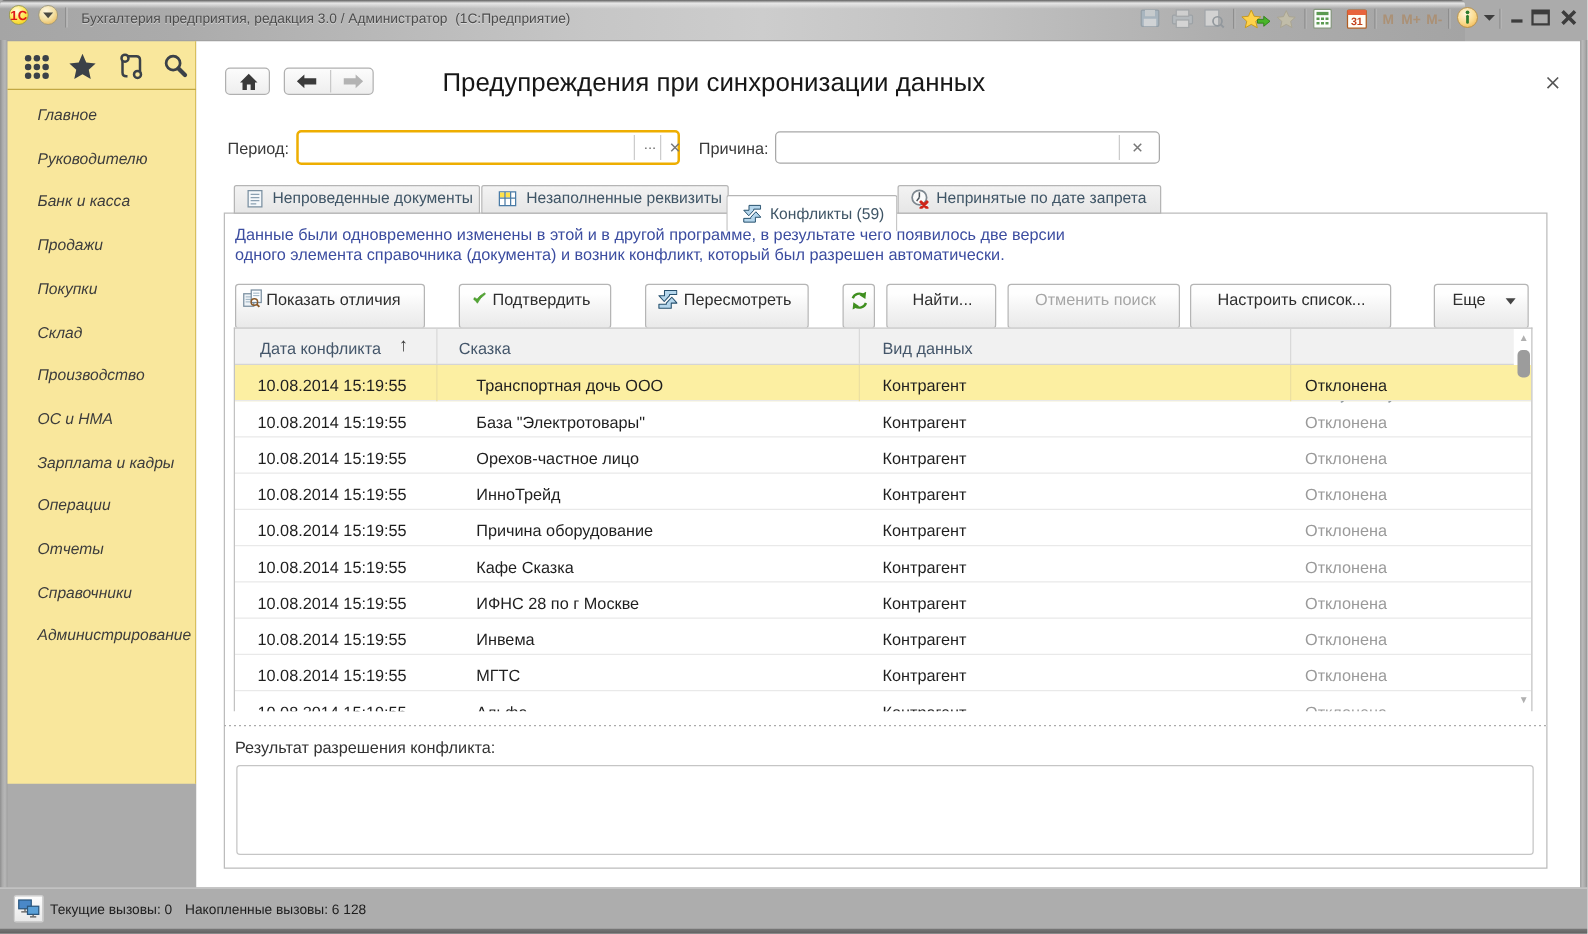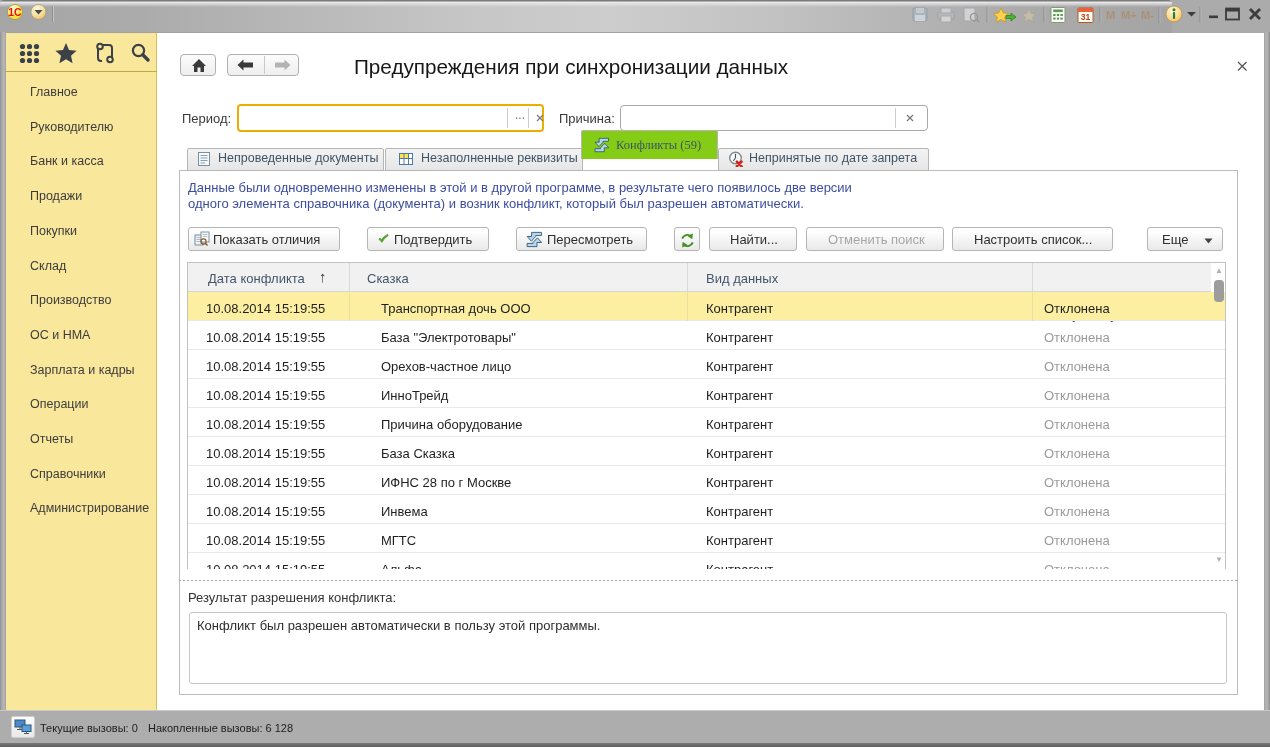--- a/index.html
+++ b/index.html
@@ -15,21 +15,21 @@
 #titletext { position:absolute; left:65px; top:9px; color:#4c4c4c; font-size:11px; text-shadow:0 1px 0 rgba(255,255,255,0.45); }
 .tsep { position:absolute; top:6px; width:1px; height:16px; background:#8e8e8e; box-shadow:1px 0 0 rgba(255,255,255,0.35); }
 
 
 #leftborder { position:absolute; left:0; top:32px; width:6px; height:678px;
   background:linear-gradient(90deg,#8f8f8f 0px,#ababab 2px,#b8b8b8 4px,#9f9f9f 6px); }
 #rightborder { position:absolute; left:1264px; top:32px; width:6px; height:678px;
   background:linear-gradient(90deg,#9f9f9f 0px,#b8b8b8 2px,#ababab 4px,#8f8f8f 6px); }
 
 
-#sidebar { position:absolute; left:6px; top:33px; width:151px; height:677px; background:#f9e79c; border-right:1.5px solid #d8bf5e; }
+#sidebar { position:absolute; left:6px; top:33px; width:151px; height:594px; background:#f9e79c; border-right:1.5px solid #d8bf5e;font-style:italic; }
 #sbsep { position:absolute; left:0; top:38px; width:151px; height:1px; background:#c2a844; }
 .sbitem { position:absolute; left:24px; color:#3c3c3c; font-size:12.5px; white-space:nowrap; }
 
 
 #content { position:absolute; left:157px; top:33px; width:1107px; height:677px; background:#ffffff; }
 
 
 .navbtn { position:absolute; border:1px solid #b0b0b0; border-radius:4px; background:linear-gradient(#fcfcfc,#eeeeee); }
 #pagetitle { position:absolute; left:354px; top:55px; font-size:20.7px; color:#171717; }
 #closex { position:absolute; left:1234px; top:58px; width:16px; height:16px; }
@@ -39,30 +39,30 @@
 #period-input { position:absolute; left:237px; top:104px; width:307px; height:28px; border:2px solid #eeae01; border-radius:4px; background:#fff; }
 #reason-input { position:absolute; left:620px; top:105px; width:308px; height:26px; border:1px solid #a8a8a8; border-radius:4px; background:#fff; }
 .mini { position:absolute; color:#6f6f6f; }
 .ivline { position:absolute; top:2px; width:1px; height:20px; background:#cccccc; }
 
 
 #panel { position:absolute; left:179px; top:170px; width:1059px; height:525px; border:1px solid #bcbcbc; background:#fff; }
 
 
 .tab { position:absolute; top:147.5px; height:23.5px; background:linear-gradient(#f3f3f3,#e6e6e6); border:1px solid #b5b5b5; border-radius:2px 2px 0 0; color:#3f5566; }
-.tab.active { top:130px; height:29px; background:#84cc16; border-bottom:none; z-index:5;font-family:Liberation Serif, serif; }
+.tab.active { top:156px; height:29px; background:#ffffff; border-bottom:none; z-index:5; }
 .tablabel { position:absolute; white-space:nowrap; font-size:12.5px; }
 .tabicon { position:absolute; top:2px; width:16px; height:16px; }
 .tab.active .tabicon { top:6px; }
 
 
 .bluetext { position:absolute; color:#3c4da0; font-size:13px; white-space:nowrap; }
 
 
-.btn { position:absolute; top:227px; height:24px; border:1px solid #b5b5b5; border-radius:3px; background:linear-gradient(#fefefe 20%,#f3f3f3 60%,#e9e9e9); color:#2e2e2e; font-size:13px; }
+.btn { position:absolute; top:227px; height:36px; border:1px solid #b5b5b5; border-radius:3px; background:linear-gradient(#fefefe 20%,#f3f3f3 60%,#e9e9e9); color:#2e2e2e; font-size:13px; }
 .btn .t { position:absolute; top:4px; white-space:nowrap; }
 .btn.disabled { color:#a6a6a6; }
 .bicon { position:absolute; top:3px; width:17px; height:17px; }
 
 
 #tbl { position:absolute; left:187px; top:262px; width:1039px; height:307px; border-left:1px solid #c2c2c2; border-right:1px solid #c2c2c2; border-top:1px solid #c2c2c2; background:#fff; overflow:hidden; }
 #tblbottom { position:absolute; left:179px; top:580px; width:1058px; height:1px; background:repeating-linear-gradient(90deg, #ababab 0px, #ababab 2px, #ffffff 2px, #ffffff 4px); }
 #thead { position:absolute; left:0; top:0; width:1023px; height:29px; background:#f1f1f1; border-bottom:1px solid #d5d5d5; color:#44566a; }
 .th { position:absolute; top:8px; white-space:nowrap; }
 .vline { position:absolute; top:0; width:1px; height:28px; background:#d9d9d9; }
@@ -103,20 +103,21 @@
           <stop offset="0.5" stop-color="#f3dfa0"></stop>
           <stop offset="1" stop-color="#e8a93c"></stop>
       </radialGradient>
     </defs>
     <circle cx="8" cy="9" r="7.6" fill="url(#lg1)" stroke="#9a9a58" stroke-width="0.8"></circle>
     <text x="8" y="13" font-size="10.5" font-weight="bold" fill="#e01616" text-anchor="middle" font-family="Liberation Sans">1С</text>
     <circle cx="31.5" cy="9" r="7.6" fill="url(#lg2)" stroke="#a09a80" stroke-width="0.8"></circle>
     <path d="M 27.5 7 L 35.5 7 L 31.5 11.5 Z" fill="#4a4a42"></path>
   </svg>
   <div class="tsep" style="left:52px;"></div>
+  <div id="titletext">Бухгалтерия предприятия, редакция 3.0 / Администратор&nbsp; (1С:Предприятие)</div>
 
   <svg class="abs" style="left:908px; top:5px;" width="260" height="20" viewBox="0 0 260 20">
 
     <g opacity="0.55">
       <rect x="5" y="3" width="14" height="13" rx="1" fill="#9fb6c8" stroke="#7b8f9e"></rect>
       <rect x="8" y="3" width="8" height="5" fill="#d7dfe4"></rect>
       <rect x="7" y="10" width="10" height="6" fill="#e8eef2"></rect>
     </g>
 
     <g opacity="0.55">
@@ -416,21 +417,21 @@
       <span class="c4">Отклонена</span>
     </div>
   <div class="row" style="top:145px;">
       <span class="c1">10.08.2014 15:19:55</span>
       <span class="c2">Причина оборудование</span>
       <span class="c3">Контрагент</span>
       <span class="c4">Отклонена</span>
     </div>
   <div class="row" style="top:174px;">
       <span class="c1">10.08.2014 15:19:55</span>
-      <span class="c2">База Сказка</span>
+      <span class="c2">Кафе Сказка</span>
       <span class="c3">Контрагент</span>
       <span class="c4">Отклонена</span>
     </div>
   <div class="row" style="top:203px;">
       <span class="c1">10.08.2014 15:19:55</span>
       <span class="c2">ИФНС 28 по г Москве</span>
       <span class="c3">Контрагент</span>
       <span class="c4">Отклонена</span>
     </div>
   <div class="row" style="top:232px;">
@@ -452,21 +453,20 @@
       <span class="c4">Отклонена</span>
     </div>
   <div class="scrarrow" style="top:4px;">▲</div>
   <div id="thumb"></div>
   <div class="scrarrow" style="top:293px;">▼</div>
 </div>
 <div id="tblbottom"></div>
 
 <div id="reslabel">Результат разрешения конфликта:</div>
 <div id="resbox">
-  <div style="position:absolute; left:7px; top:5px;">Конфликт был разрешен автоматически в пользу этой программы.</div>
 </div>
 
 <div id="statusbar">
   <div id="sbbtn">
     <svg class="abs" style="left:2px; top:2px;" width="18" height="16" viewBox="0 0 18 16">
       <rect x="1" y="1" width="10" height="7" fill="#4a88c8" stroke="#2a567e"></rect>
       <line x1="6" y1="8" x2="6" y2="10" stroke="#555"></line>
         <line x1="3" y1="10.5" x2="9" y2="10.5" stroke="#555"></line>
       <rect x="8" y="6" width="9" height="6.5" fill="#5aa0d8" stroke="#2a567e"></rect>
       <line x1="12.5" y1="12.5" x2="12.5" y2="14" stroke="#555"></line>

